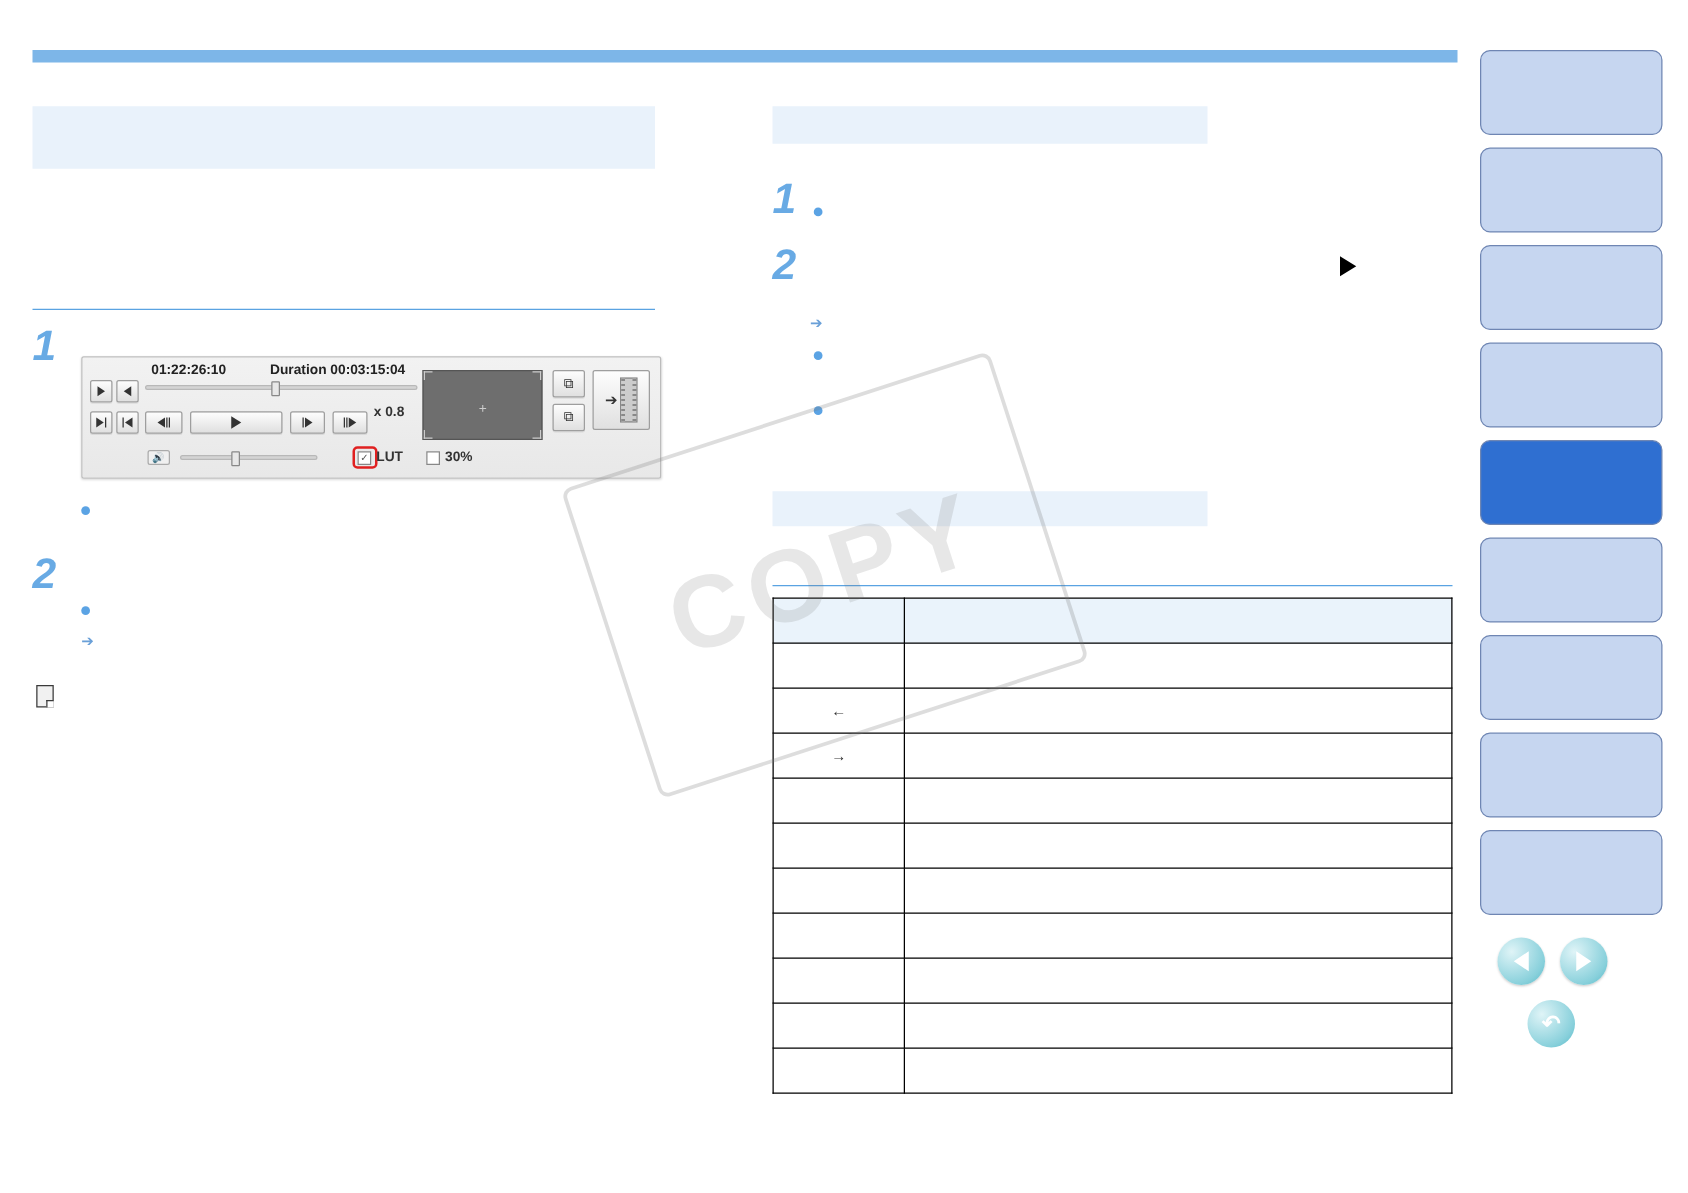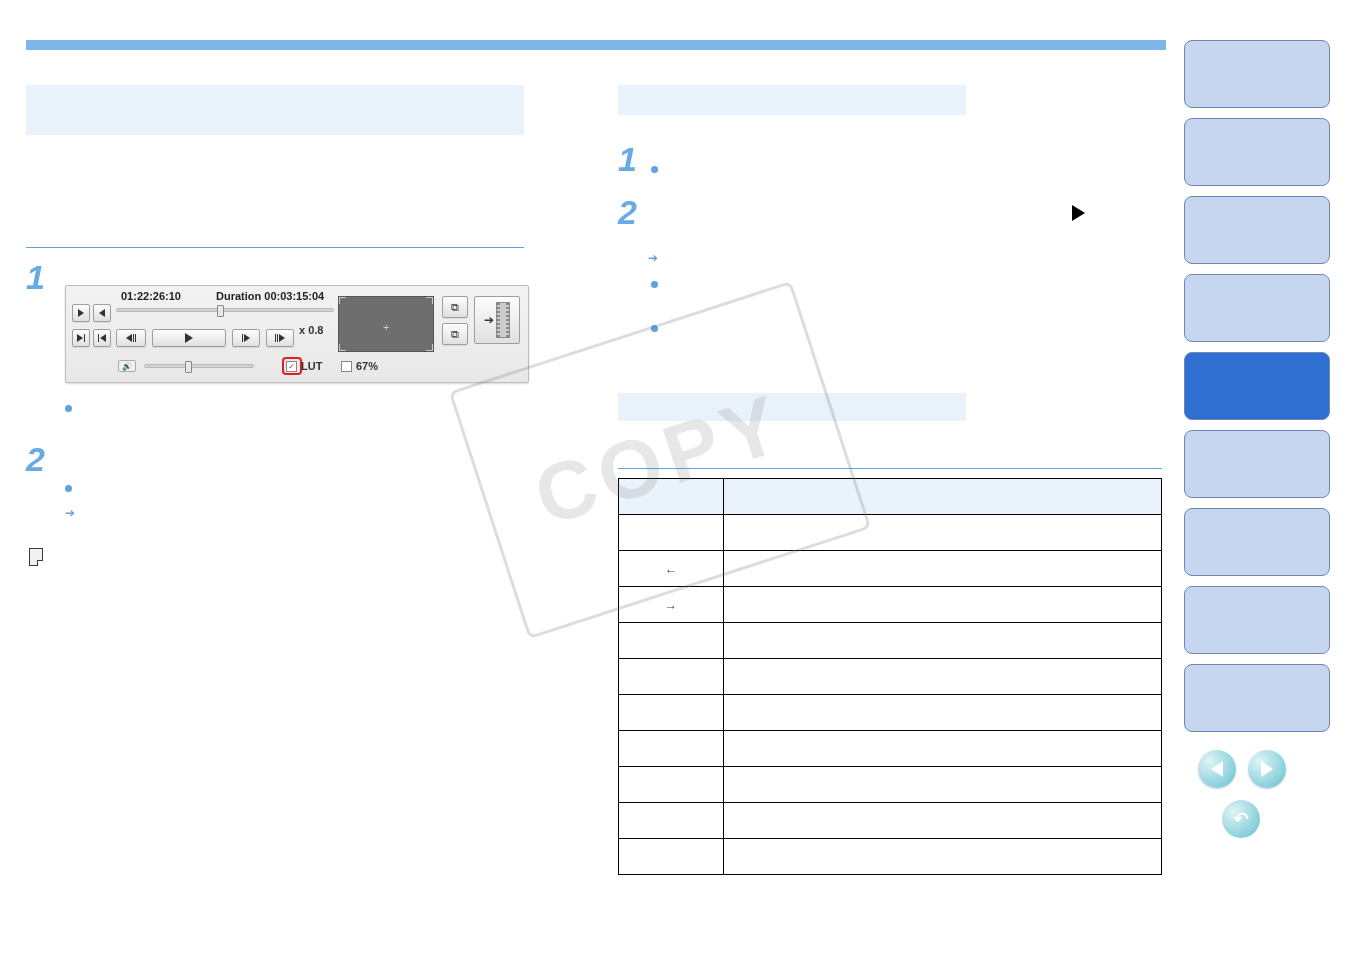--- a/index.html
+++ b/index.html
@@ -327,21 +327,21 @@
 
   <div class="vol-icon">🔊</div>
   <div class="vol-slider">
       <div class="thumb"></div>
     </div>
 
   <div class="lut-box"></div>
   <div class="lut-check">✓</div>
   <div class="lut-label">LUT</div>
   <div class="hund-check"></div>
-  <div class="hund-label">67%</div>
+  <div class="hund-label">30%</div>
 
   <div class="preview">
     <div class="c tl"></div>
       <div class="c tr"></div>
       <div class="c bl"></div>
       <div class="c br"></div>
     <div class="plus">+</div>
   </div>
   <div class="btn rbtn1">
       <span style="font-size:11px">⧉</span>

